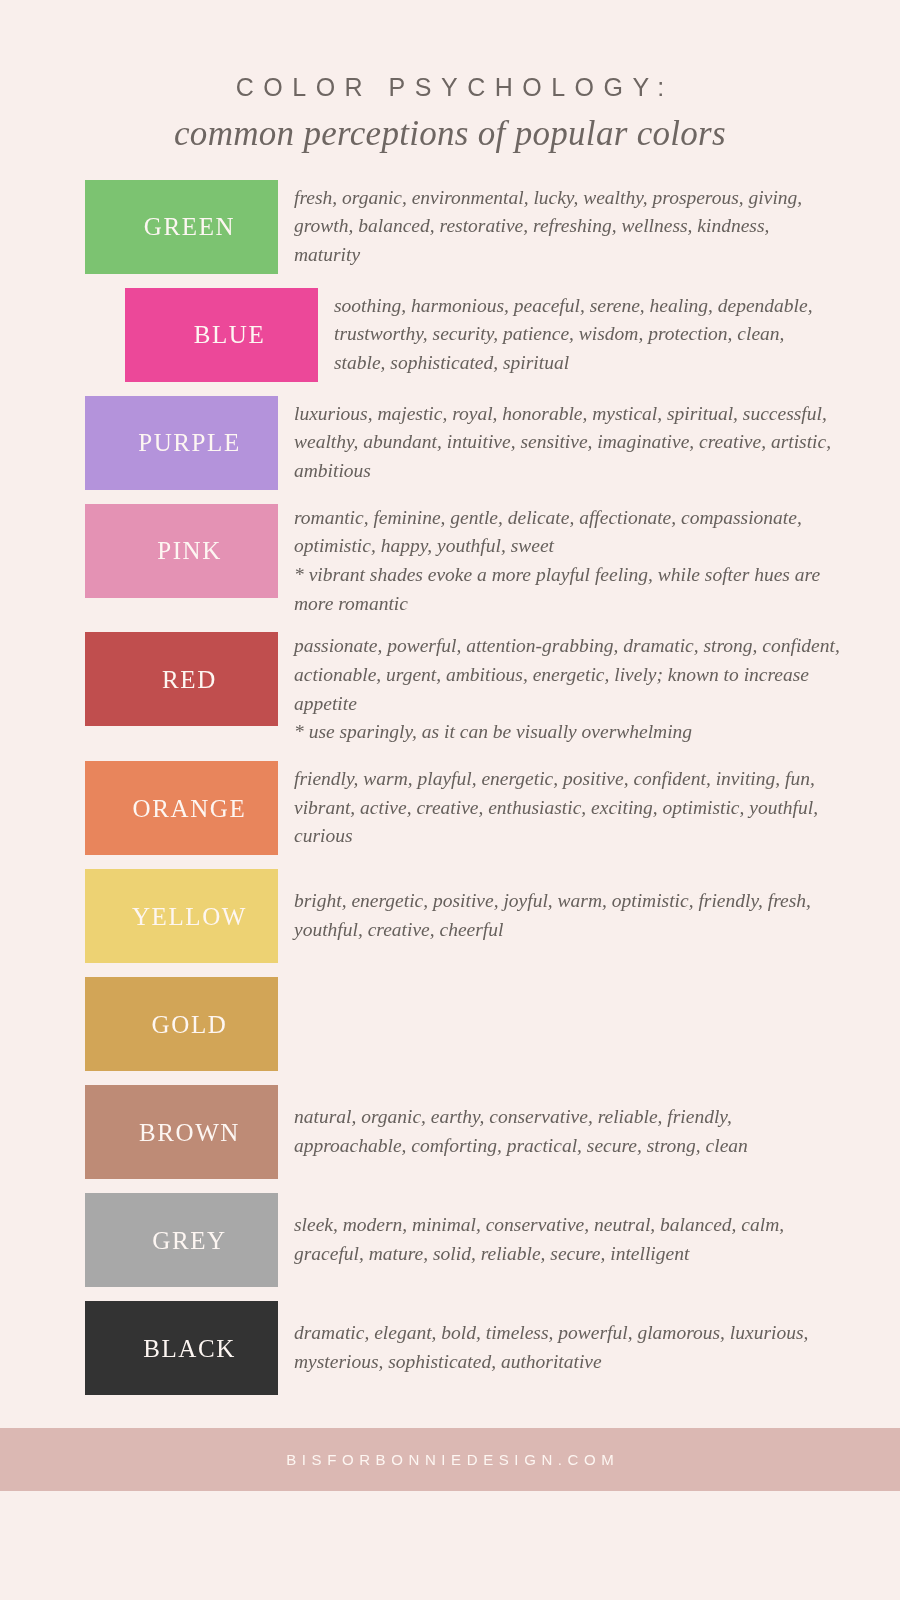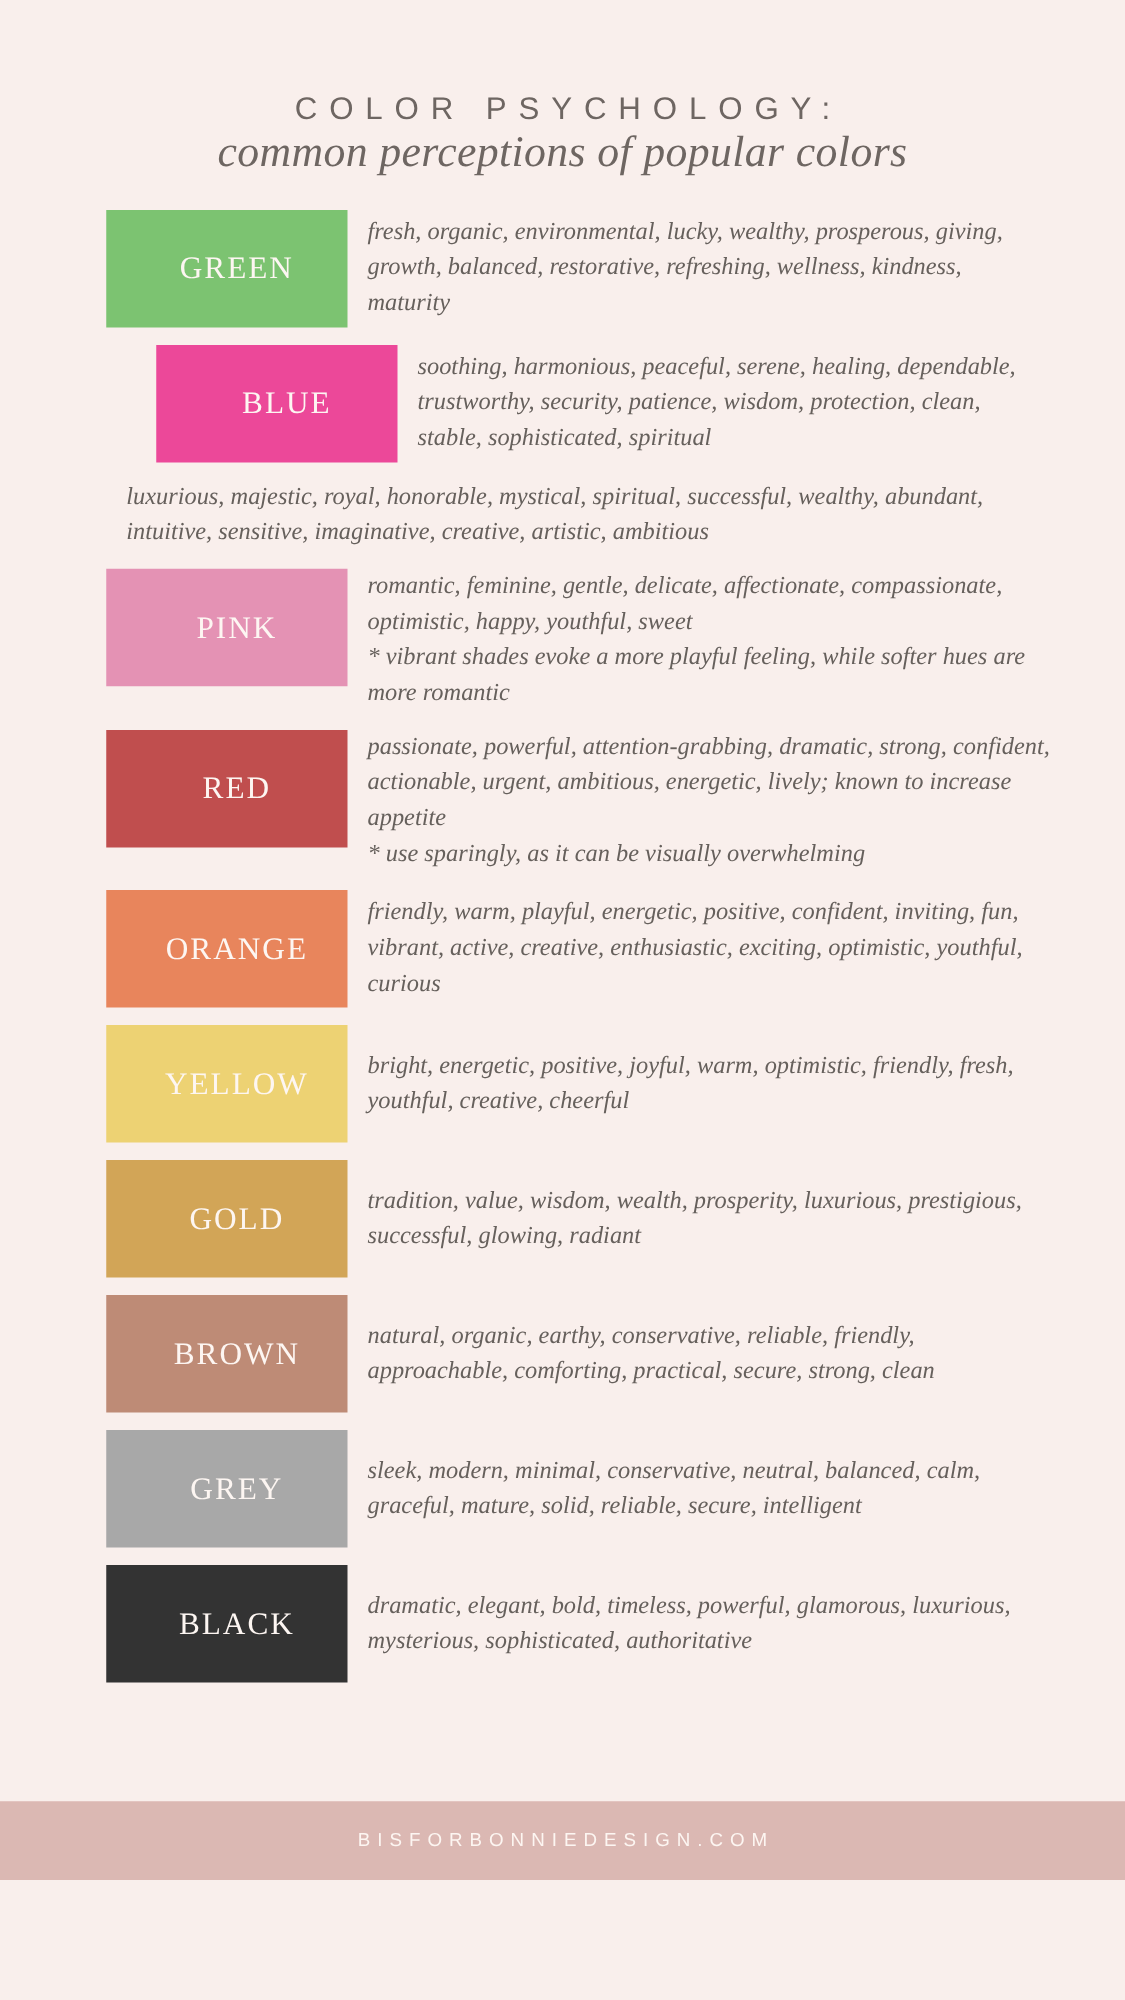--- a/index.html
+++ b/index.html
@@ -36,20 +36,21 @@
     color: #6e6662;
     font-weight: 400;
     text-indent: 9.5px;
     line-height: 1.1;
   }
   .title-line2 {
     font-family: "Liberation Serif", serif;
     font-style: italic;
     font-size: 35px;
     color: #6e6662;
+    margin-top: 12px;
     letter-spacing: 0.3px;
     line-height: 1.15;
   }
 
   
   .rows {
     margin-top: 26px;
     padding: 0 0 0 0;
     flex: 1 1 auto;
   }
@@ -90,21 +91,21 @@
   }
   .traits .note {
     display: block;
   }
 
   
   .footer {
     position: absolute;
     left: 0;
     right: 0;
-    bottom: 0;
+    bottom: 13px;
     height: 63px;
     background: #dbb8b3;
     display: flex;
     align-items: center;
     justify-content: center;
   }
   .footer-text {
     font-family: "Liberation Sans", sans-serif;
     font-size: 15px;
     letter-spacing: 5.6px;
@@ -129,20 +130,23 @@
         </div>
         <div class="traits"><span>fresh, organic, environmental, lucky, wealthy, prosperous, giving, growth, balanced, restorative, refreshing, wellness, kindness, maturity</span></div>
       </div>
       <div class="row">
         <div class="swatch" style="background: #ec4899; margin-left: 40px;">
           <div class="swatch-label">BLUE</div>
         </div>
         <div class="traits"><span>soothing, harmonious, peaceful, serene, healing, dependable, trustworthy, security, patience, wisdom, protection, clean, stable, sophisticated, spiritual</span></div>
       </div>
       <div class="row">
+        <div class="swatch" style="background: rgb(180, 147, 219);">
+          <div class="swatch-label">PURPLE</div>
+        </div>
         <div class="traits"><span>luxurious, majestic, royal, honorable, mystical, spiritual, successful, wealthy, abundant, intuitive, sensitive, imaginative, creative, artistic, ambitious</span></div>
       </div>
       <div class="row">
         <div class="swatch" style="background: rgb(228, 146, 180);">
           <div class="swatch-label">PINK</div>
         </div>
         <div class="traits"><span>romantic, feminine, gentle, delicate, affectionate, compassionate, optimistic, happy, youthful, sweet</span><span class="note">* vibrant shades evoke a more playful feeling, while softer hues are more romantic</span></div>
       </div>
       <div class="row">
         <div class="swatch" style="background: rgb(192, 78, 78);">
@@ -159,21 +163,20 @@
       <div class="row">
         <div class="swatch" style="background: rgb(237, 210, 115);">
           <div class="swatch-label">YELLOW</div>
         </div>
         <div class="traits"><span>bright, energetic, positive, joyful, warm, optimistic, friendly, fresh, youthful, creative, cheerful</span></div>
       </div>
       <div class="row">
         <div class="swatch" style="background: rgb(210, 165, 87);">
           <div class="swatch-label">GOLD</div>
         </div>
-        <div class="traits"><span>tradition, value, wisdom, wealth, prosperity, luxurious, prestigious, successful, glowing, radiant</span></div>
       </div>
       <div class="row">
         <div class="swatch" style="background: rgb(190, 139, 118);">
           <div class="swatch-label">BROWN</div>
         </div>
         <div class="traits"><span>natural, organic, earthy, conservative, reliable, friendly, approachable, comforting, practical, secure, strong, clean</span></div>
       </div>
       <div class="row">
         <div class="swatch" style="background: rgb(168, 168, 168);">
           <div class="swatch-label">GREY</div>

